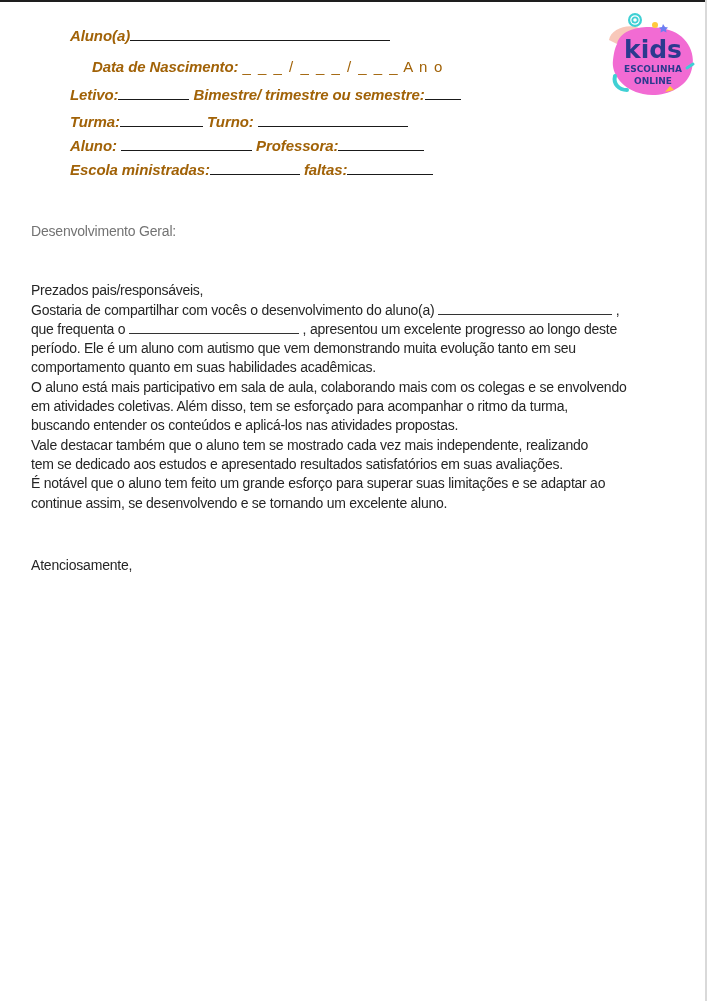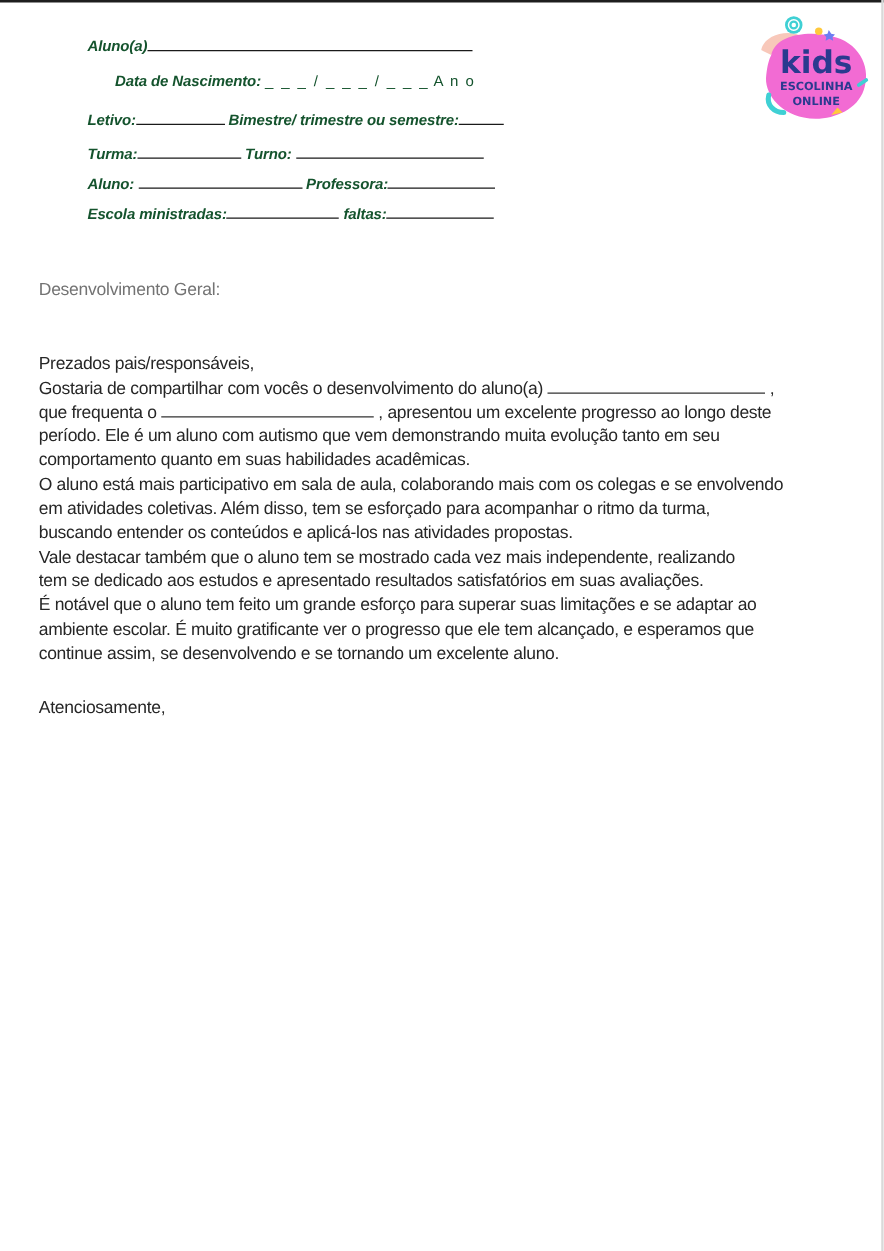--- a/index.html
+++ b/index.html
@@ -30,25 +30,25 @@
     
     .form {
       position: absolute;
       left: 70px;
       top: 27px;
     }
     .form-row {
       position: absolute;
       left: 0;
       white-space: nowrap;
-      font-size: 12px;
+      font-size: 15px;
       font-weight: bold;
       font-style: italic;
       letter-spacing: -0.1px;
-      color: #14532d;
+      color: #a16207;
     }
     .form-row .normal {
       font-weight: normal;
       font-style: normal;
       letter-spacing: 1.2px;
     }
     .blank {
       display: inline-block;
       border-bottom: 1.6px solid #1a1a1a;
       height: 13px;
@@ -188,17 +188,16 @@
     <span>que frequenta o </span><span class="underline-blank" style="width:170px;"></span><span> , apresentou um excelente progresso ao longo deste</span>
   </span>
   <span class="line">período. Ele é um aluno com autismo que vem demonstrando muita evolução tanto em seu</span>
   <span class="line">comportamento quanto em suas habilidades acadêmicas.</span>
   <span class="line">O aluno está mais participativo em sala de aula, colaborando mais com os colegas e se envolvendo</span>
   <span class="line">em atividades coletivas. Além disso, tem se esforçado para acompanhar o ritmo da turma,</span>
   <span class="line">buscando entender os conteúdos e aplicá-los nas atividades propostas.</span>
   <span class="line">Vale destacar também que o aluno tem se mostrado cada vez mais independente, realizando</span>
   <span class="line">tem se dedicado aos estudos e apresentado resultados satisfatórios em suas avaliações.</span>
   <span class="line">É notável que o aluno tem feito um grande esforço para superar suas limitações e se adaptar ao</span>
-  <span class="line">ambiente escolar. É muito gratificante ver o progresso que ele tem alcançado, e esperamos que</span>
   <span class="line">continue assim, se desenvolvendo e se tornando um excelente aluno.</span>
 </div>
 
 <div class="closing">Atenciosamente,</div>
 
 </body></html>

